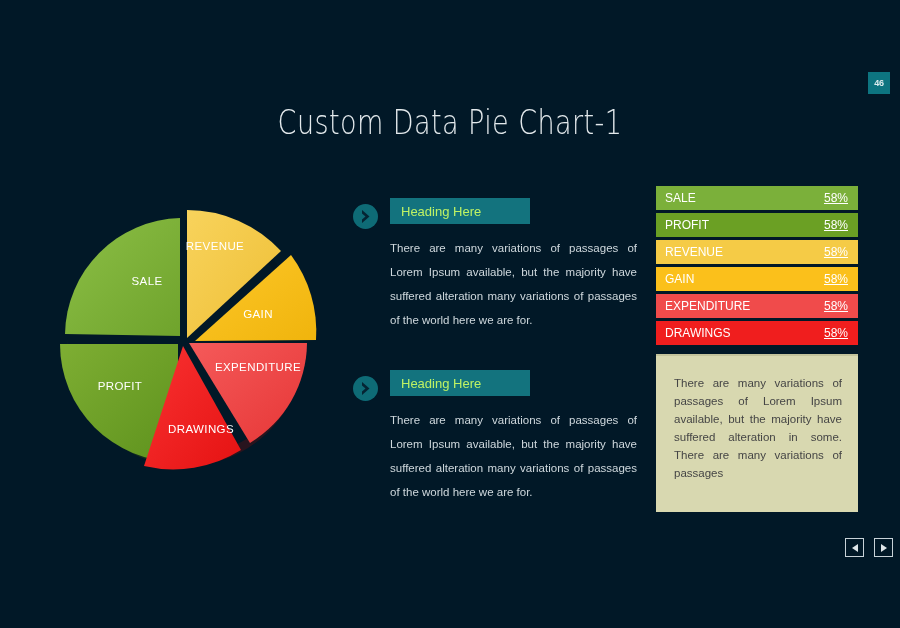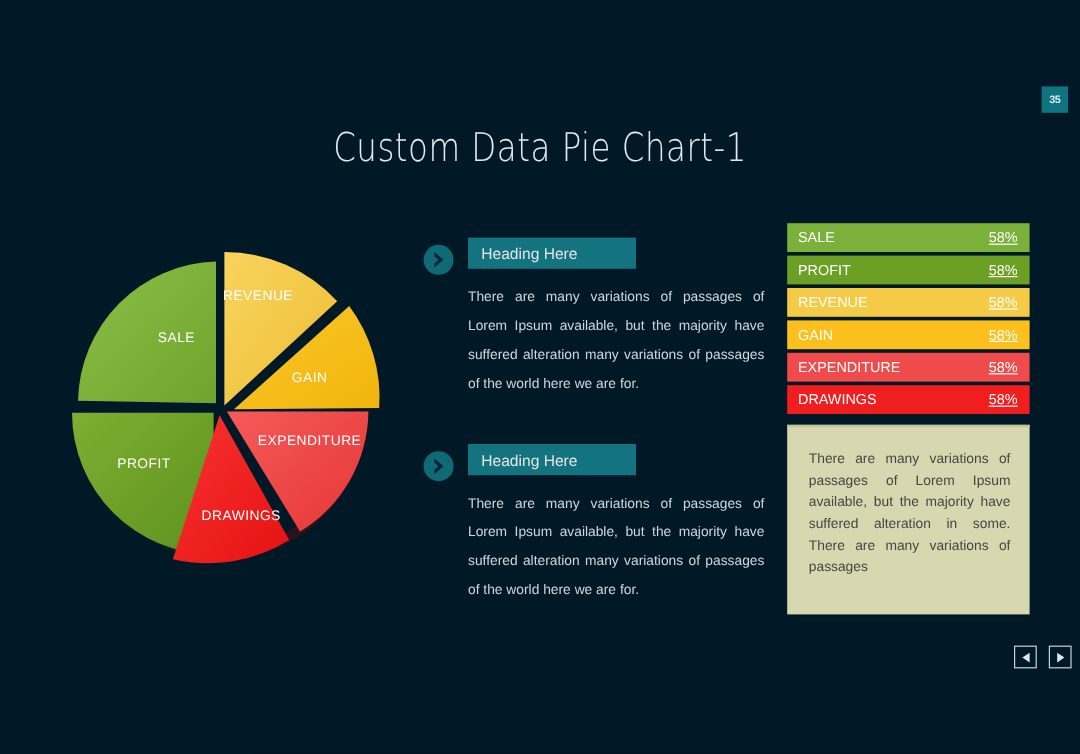--- a/index.html
+++ b/index.html
@@ -81,21 +81,21 @@
   }
   .head-bar {
     margin-left: 38px;
     background: #13737e;
     height: 26px;
     width: 140px;
     display: flex;
     align-items: center;
     padding-left: 11px;
     box-sizing: border-box;
-    color: #e5e5e5;
+    color: #bef264;
     font-size: 13px;
   }
   .para {
     margin-left: 38px;
     margin-top: 12px;
     width: 247px;
     color: #cfd8dd;
     font-size: 11.5px;
     line-height: 24px;
     text-align: justify;
@@ -168,21 +168,21 @@
     border-top: 4px solid transparent;
     border-bottom: 4px solid transparent;
     border-left: 6px solid #dfe6ea;
   }
 </style>
 </head>
 <body>
 
 <div class="slide">
 
-  <div class="page-badge">35</div>
+  <div class="page-badge">46</div>
 
   <div class="title">Custom Data Pie Chart-1</div>
 
   <div class="pie-wrap">
     <svg width="295" height="300" viewBox="0 0 295 300">
       <defs>
         <linearGradient id="gSale" x1="0" y1="0" x2="1" y2="1">
           <stop offset="0%" stop-color="#8CBF46"></stop>
             <stop offset="100%" stop-color="#6FA32C"></stop>
         </linearGradient>

